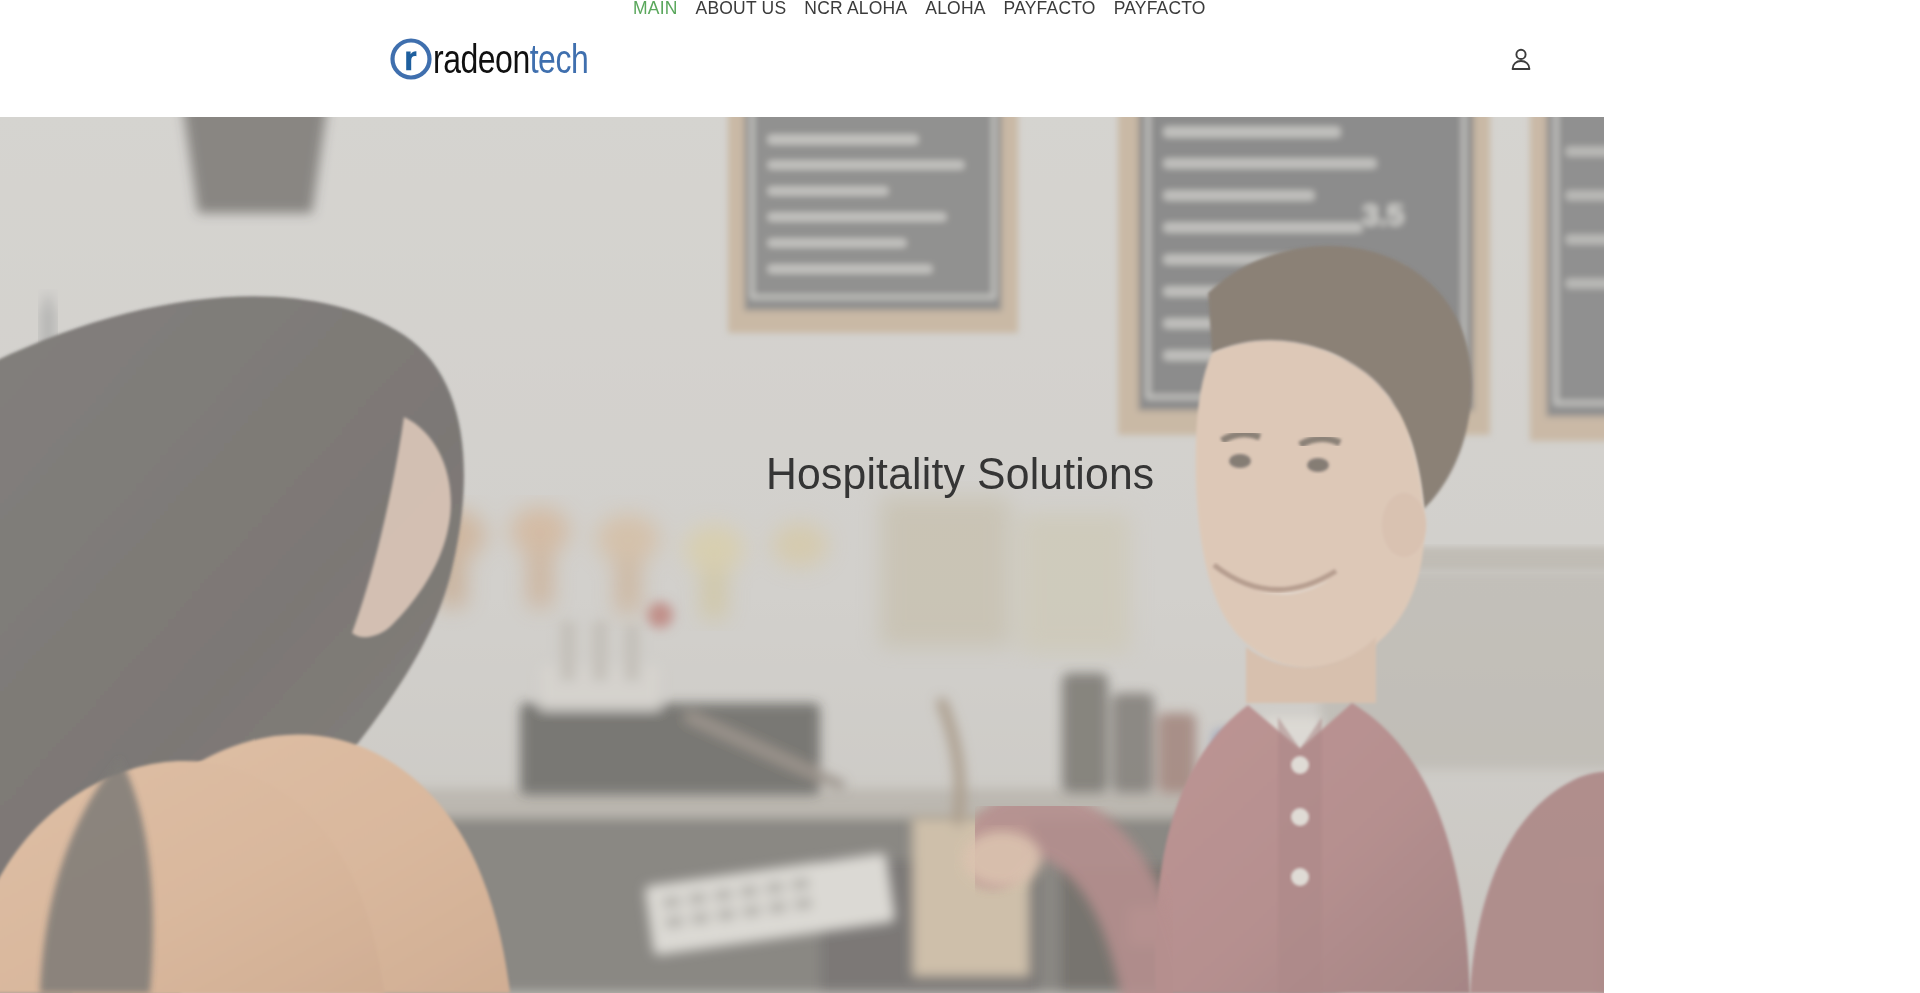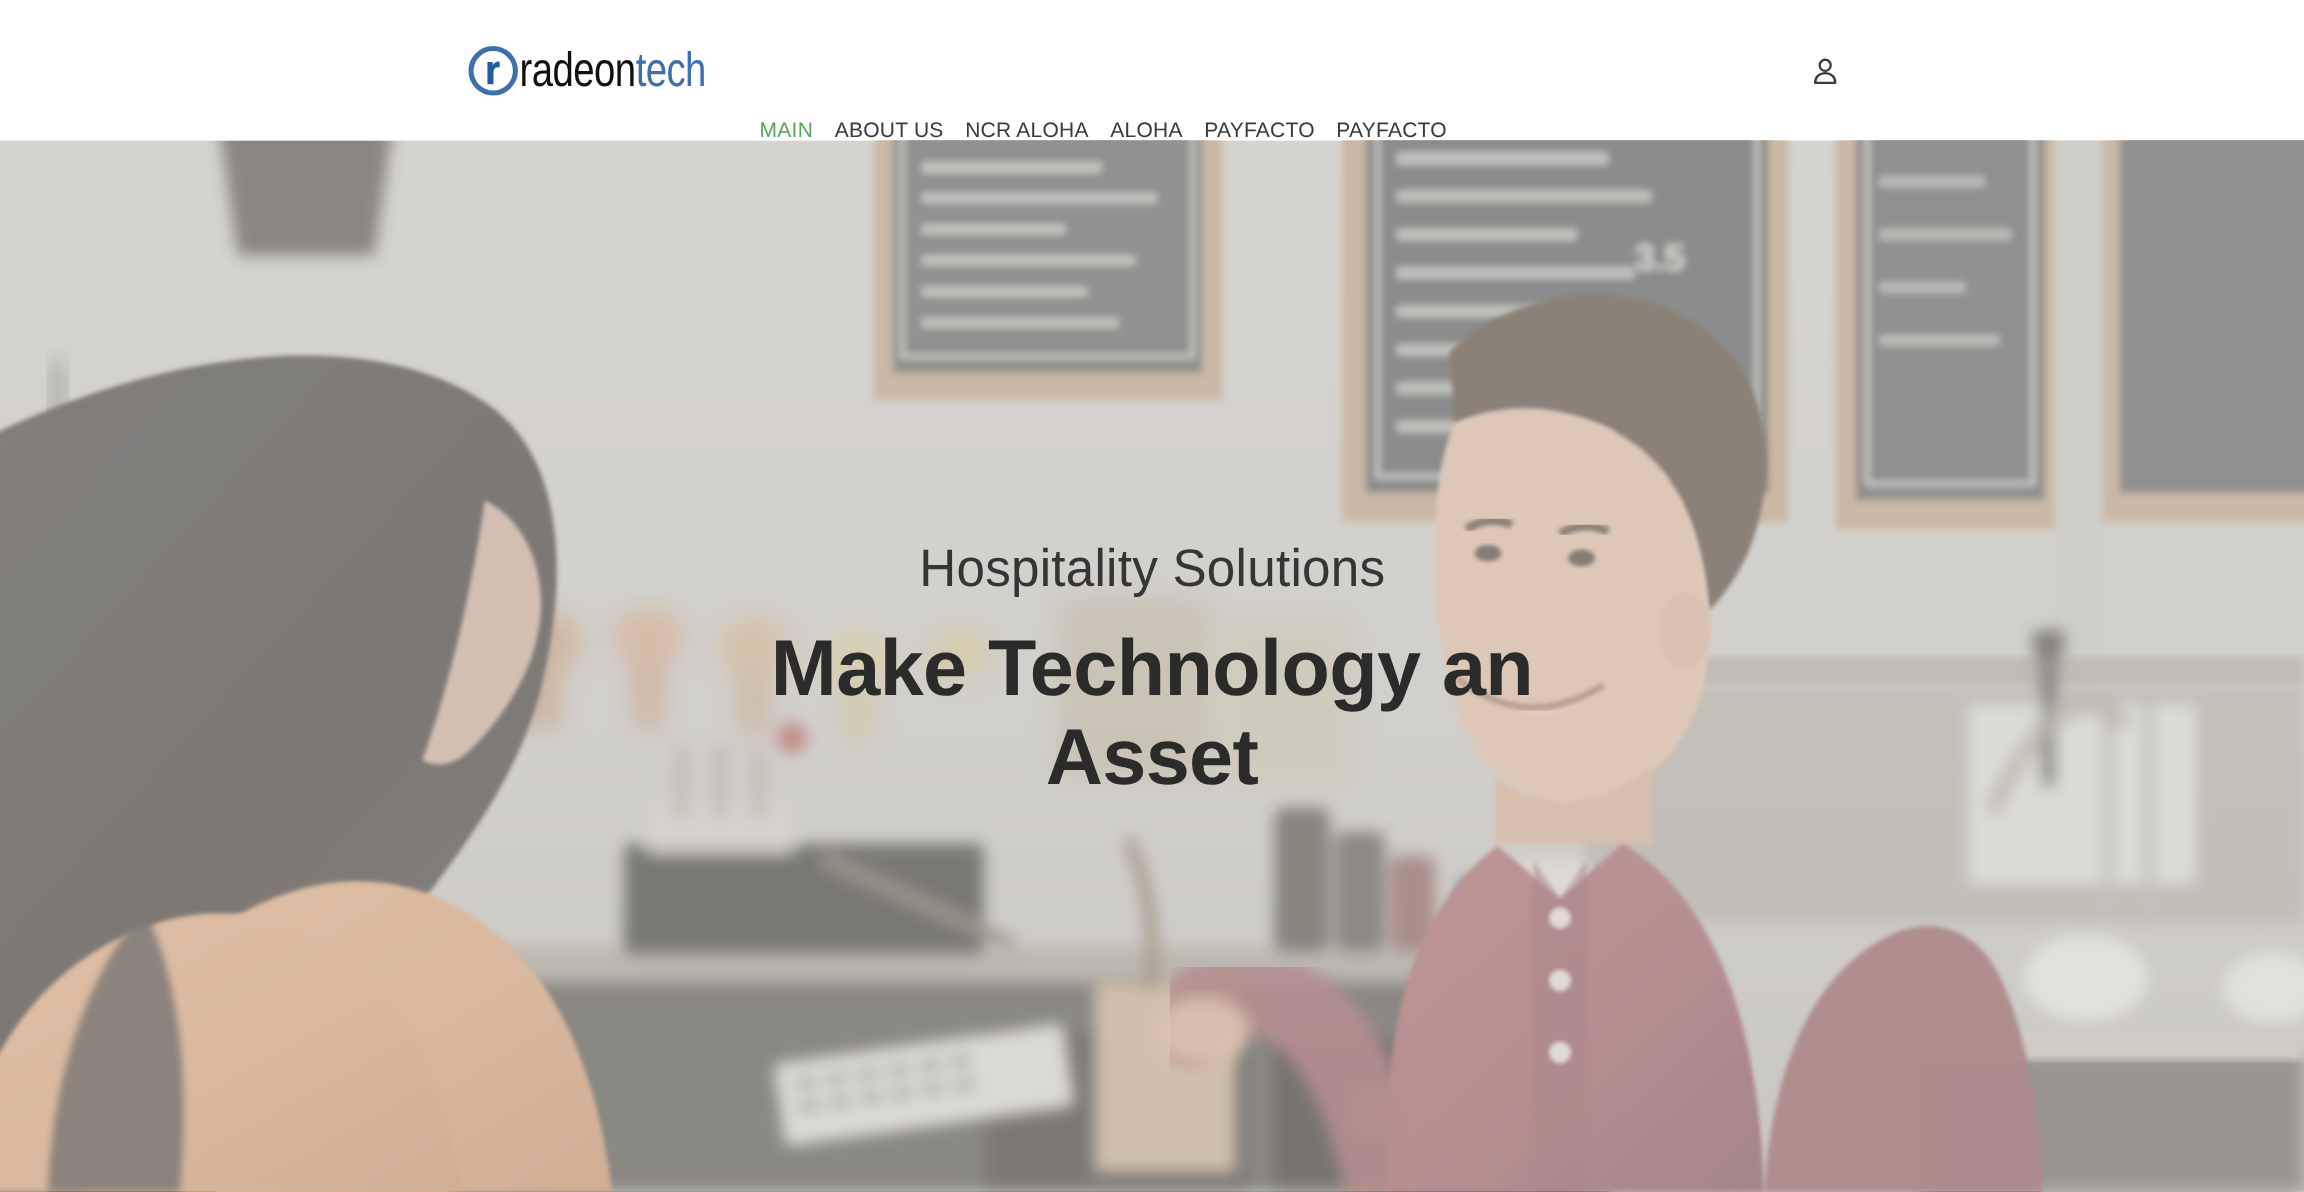--- a/index.html
+++ b/index.html
@@ -48,21 +48,21 @@
     white-space:nowrap;
     margin-left:1px;
   }
   .logo-word .w-dark{ color:#101010; }
   .logo-word .w-blue{ color:#3f6fae; }
 
   
   .main-nav{
     position:absolute; left:624px; top:0;
     height:117px;
-    display:flex; align-items:flex-end; gap:0px;
+    display:flex; align-items:flex-start; gap:0px;
   }
   .nav-link{
     display:block;
     font-size:17.5px;
     line-height:1;
     letter-spacing:0.2px;
     color:#3b3b3b;
     text-decoration:none;
     padding:0 9px;
     white-space:nowrap;
@@ -77,23 +77,23 @@
     background:none; border:0; padding:0;
     cursor:pointer;
     display:block;
   }
   .account-btn svg{ display:block; width:26px; height:26px; }
 
   
   .hero{
     position:absolute;
     top:117px; left:0;
-    width:1920px; height:876px;
+    width:1604px; height:876px;
     overflow:hidden;
-    background:#e5e5e5;
+    background:#84cc16;
   }
   .hero-photo{
     position:absolute; inset:0;
     width:1920px; height:876px;
     display:block;
   }
   .hero-wash{
     position:absolute; inset:0;
     background:rgba(208,206,201,0.42);
     pointer-events:none;
@@ -403,15 +403,14 @@
       <ellipse cx="1002" cy="742" rx="40" ry="28" fill="#e2b596" filter="url(#blurMed)" opacity="0.9"></ellipse>
     </g>
 
     <rect x="0" y="0" width="1920" height="876" fill="#efece5" opacity="0.10"></rect>
   </svg>
 
   <div class="hero-wash"></div>
 
   <div class="hero-content">
     <div class="hero-eyebrow">Hospitality Solutions</div>
-    <h1 class="hero-title">Make Technology an Asset</h1>
   </div>
 </section>
 
 </body></html>

